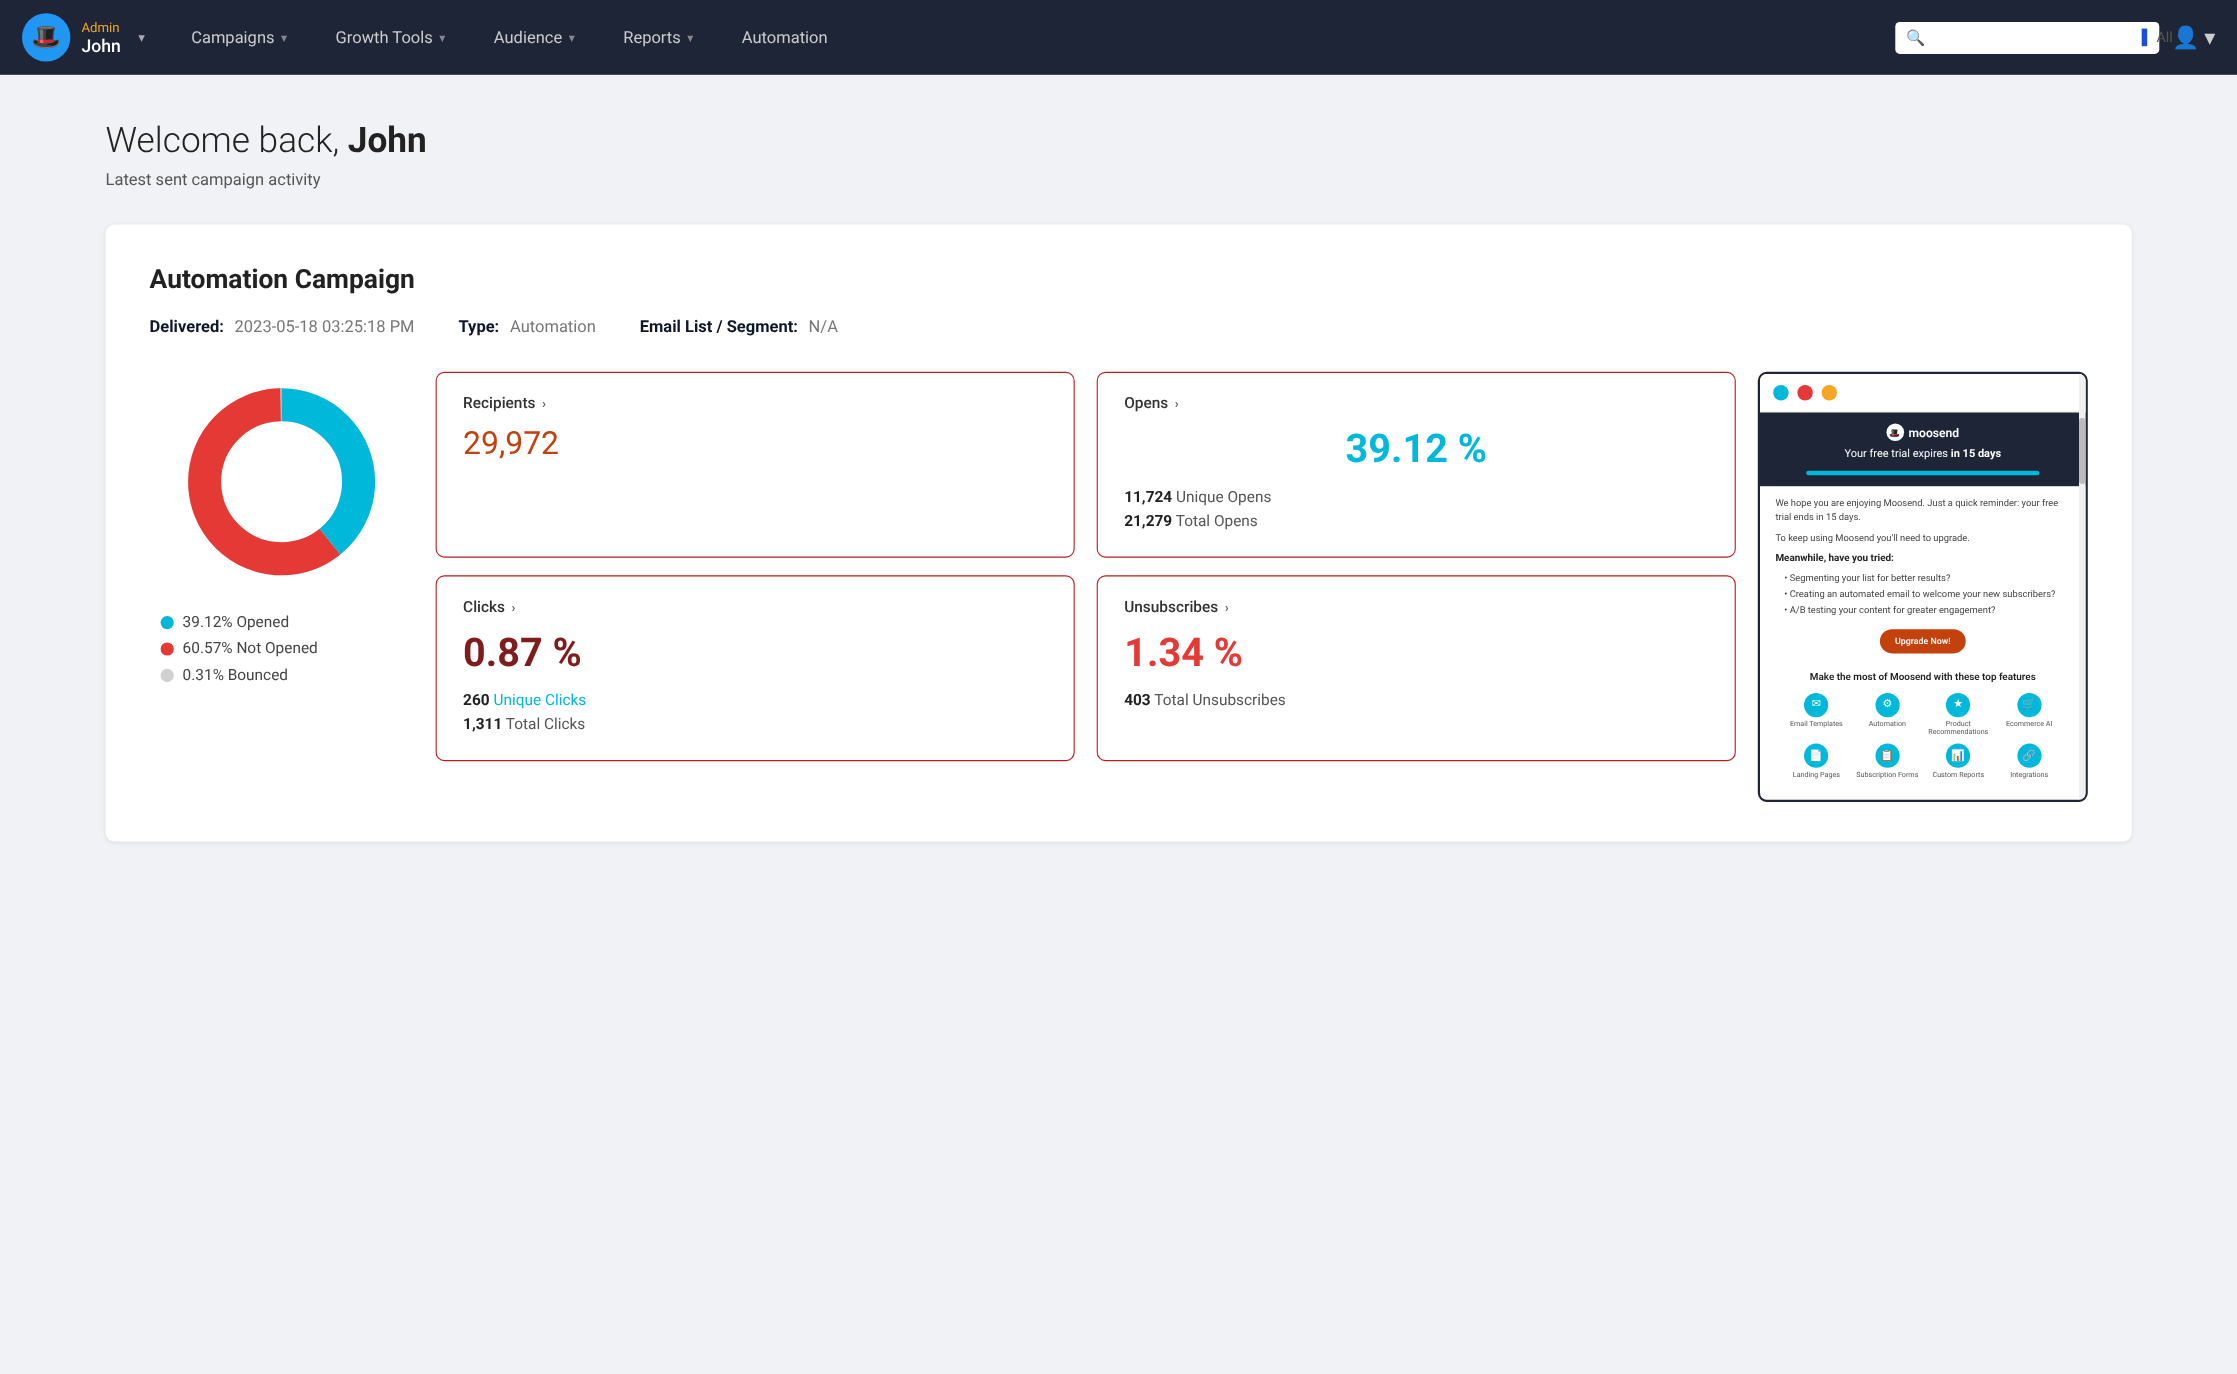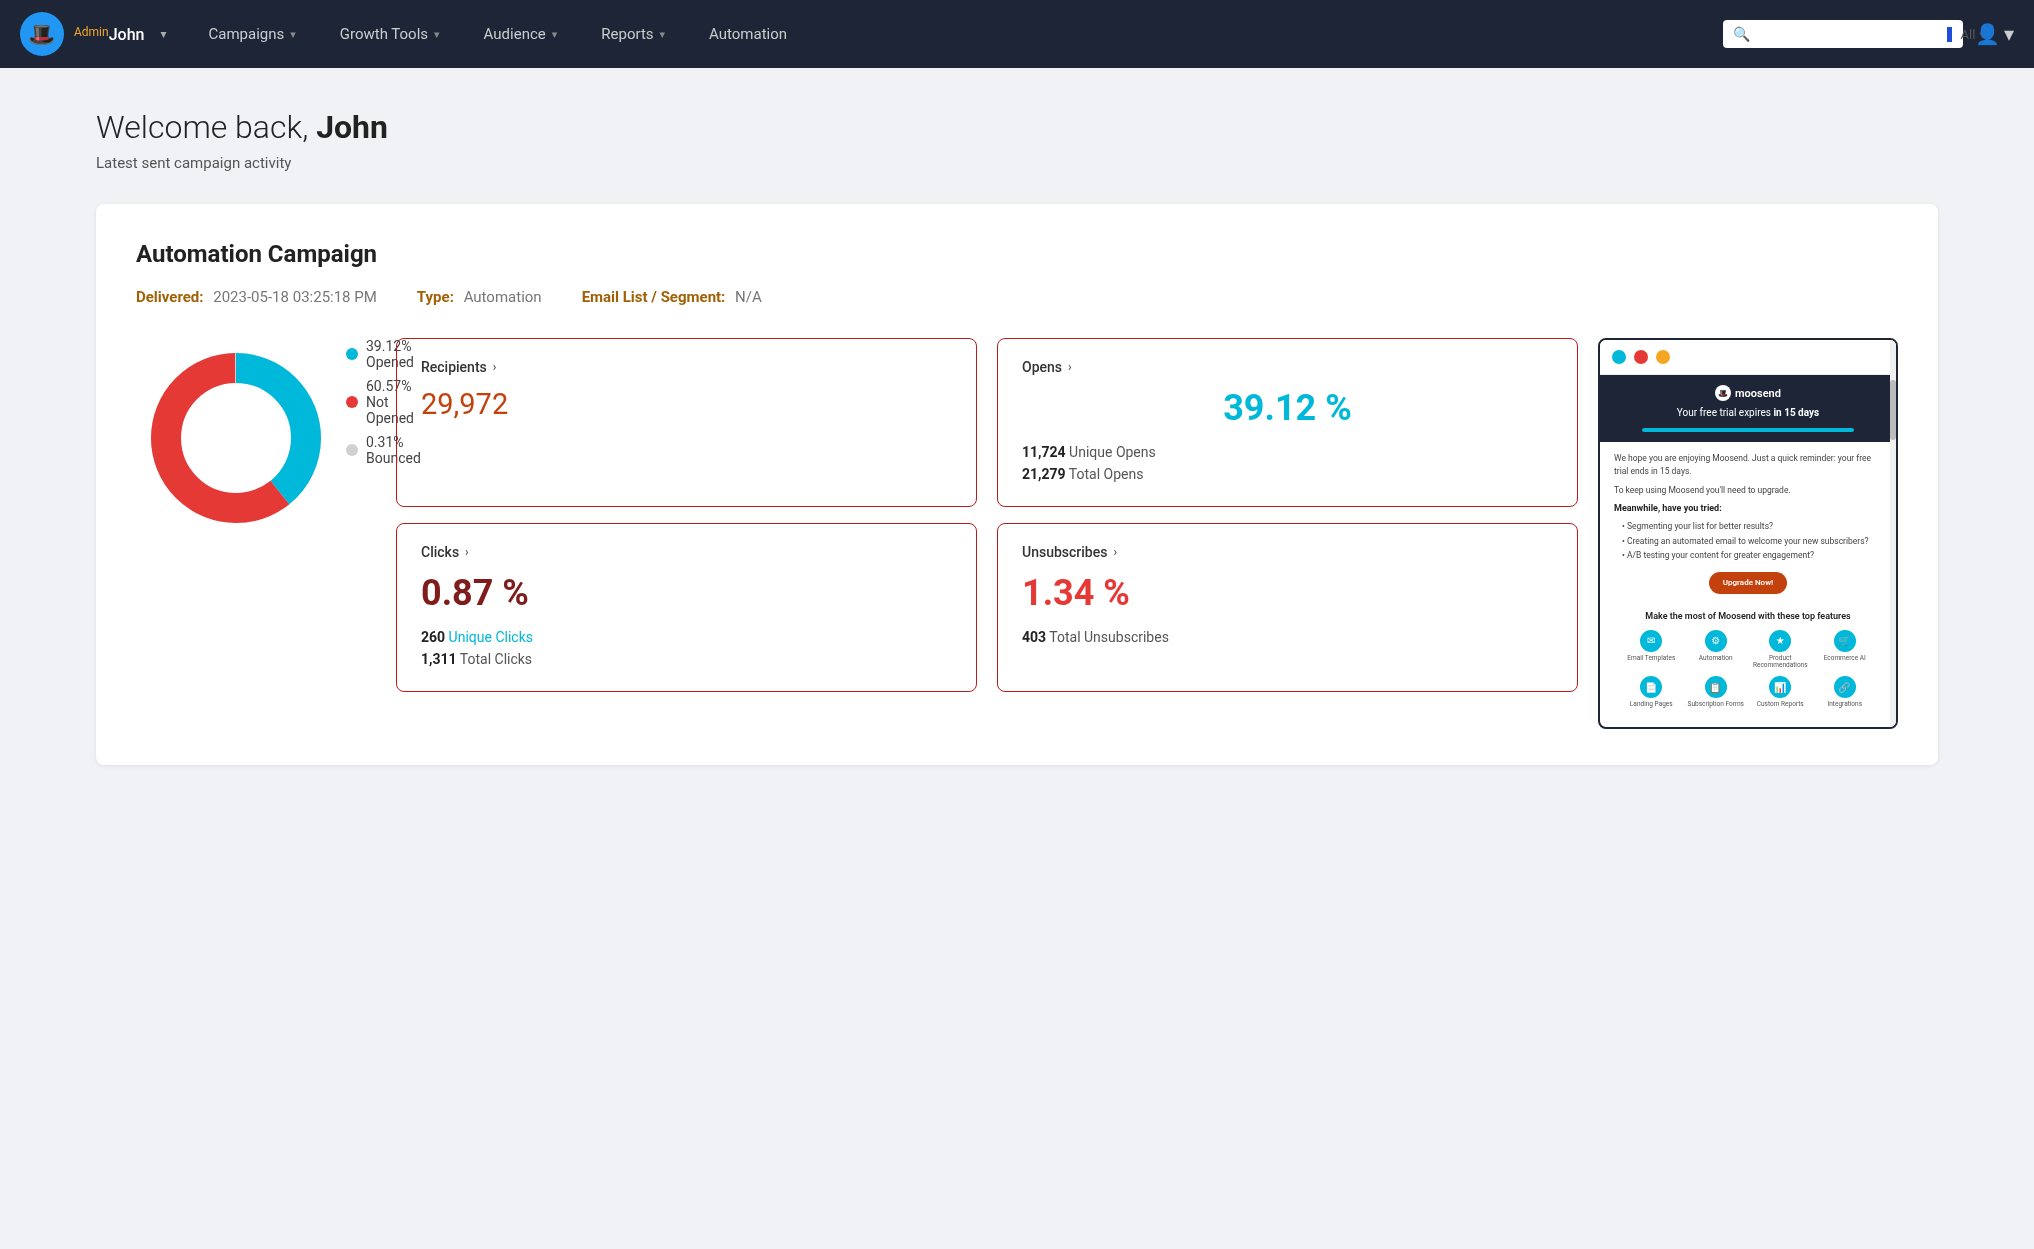--- a/index.html
+++ b/index.html
@@ -27,21 +27,21 @@
       background: #2196f3;
       display: flex;
       align-items: center;
       justify-content: center;
       font-size: 22px;
       color: white;
       flex-shrink: 0;
     }
     .brand-user {
       display: flex;
-      flex-direction: row;
+      flex-direction: column;
     }
     .brand-role {
       color: #f5a623;
       font-size: 12px;
     }
     .brand-name {
       color: white;
       font-size: 16px;
       font-weight: 500;
     }
@@ -140,34 +140,35 @@
       color: #222;
       margin-bottom: 20px;
     }
     .campaign-meta {
       display: flex;
       gap: 40px;
       margin-bottom: 32px;
       font-size: 15px;
       color: #555;
     }
-    .campaign-meta strong { color: #a16207; text-align: right; }
+    .campaign-meta strong { color: #0f172a; text-align: right; }
 
     
     .stats-layout {
       display: grid;
       grid-template-columns: 240px 1fr 1fr 300px;
       gap: 20px;
       align-items: start;
     }
 
     
     .donut-section {
       display: flex;
-      flex-direction: row;
+      flex-direction: column;
+      align-items: center;
     }
     .donut-wrapper {
       position: relative;
       width: 200px;
       height: 200px;
       margin-bottom: 20px;
     }
     .donut-wrapper svg {
       width: 200px;
       height: 200px;

